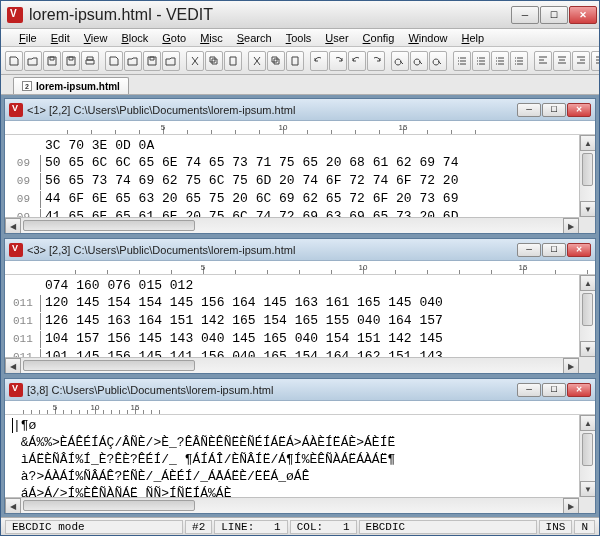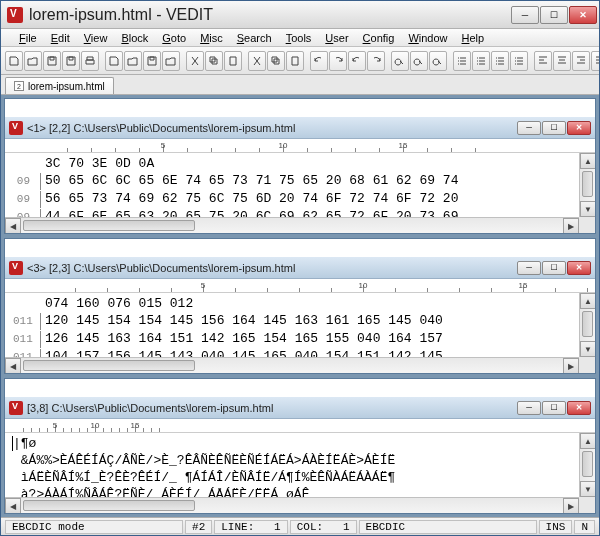--- a/index.html
+++ b/index.html
@@ -11,26 +11,26 @@
 .win-btns { display: flex; gap: 1px; }
 .win-btn { width: 28px; height: 18px; border: 1px solid #8a8a8a; background: linear-gradient(#f8f8f8,#dcdcdc); border-radius: 2px; display:flex; align-items:center; justify-content:center; font-size: 9px; cursor: pointer; }
 .win-btn.close { background: linear-gradient(#f0a0a0,#d04040); border-color:#a03030; color:#fff; font-weight:bold; }
 .menubar { height: 18px; background: linear-gradient(#fcfcfc,#e8e8e8); display: flex; align-items: center; padding: 0 12px; gap: 2px; border-bottom: 1px solid #c0c0c0; }
 .menu-item { padding: 1px 6px; font-size: 11px; cursor: pointer; }
 .menu-item .ul { text-decoration: underline; }
 .toolbar { height: 28px; background: linear-gradient(#fafafa,#e4e4e4); display: flex; align-items: center; padding: 2px 4px; gap: 1px; border-bottom: 1px solid #b0b0b0; overflow: hidden; }
 .tool-btn { width: 18px; height: 20px; border: 1px solid #b0b0b0; background: linear-gradient(#fdfdfd,#e8e8e8); border-radius: 2px; display:flex; align-items:center; justify-content:center; cursor:pointer; flex-shrink:0; }
 .tool-btn svg { width: 12px; height: 12px; }
 .tool-sep { width: 4px; height: 20px; flex-shrink:0; }
-.tabbar { height: 20px; background: #e8e8e8; display: flex; align-items: flex-end; padding: 0 4px; border-bottom: 1px solid #b0b0b0; }
+.tabbar { height: 20px; background: #e8e8e8; display: flex; align-items: flex-end; padding: 0 12px; border-bottom: 1px solid #b0b0b0; font-weight: bold; }
 .doc-tab { height: 17px; background: linear-gradient(#fff,#f0f0f0); border: 1px solid #a0a0a0; border-bottom: none; padding: 1px 8px; font-size: 10px; display:flex; align-items:center; gap:4px; border-radius: 2px 2px 0 0; }
 .doc-tab .tab-icon { width:10px; height:10px; background:#fff; border:1px solid #888; font-size:7px; display:flex; align-items:center; justify-content:center; color:#333; }
 .panes { flex: 1; display: flex; flex-direction: column; background: #7a96b0; padding: 3px; gap: 4px; overflow: hidden; }
 .pane { flex: 1; display: flex; flex-direction: column; background: #fff; border: 1px solid #5a7a9a; min-height: 0; }
-.pane-title { height: 22px; background: linear-gradient(#dce8f4,#b8cde0); display:flex; align-items:center; padding: 0 4px; font-size: 11px; gap: 4px; border-bottom: 1px solid #9ab0c6; margin-top: 18px; }
+.pane-title { height: 22px; background: linear-gradient(#dce8f4,#b8cde0); display:flex; align-items:center; padding: 0 4px; font-size: 11px; gap: 4px; border-bottom: 1px solid #9ab0c6; }
 .pane-title .pt-icon { width:14px; height:14px; background:#c02020; border-radius:2px; position:relative; }
 .pane-title .pt-icon::before { content:"V"; color:#fff; font-size:9px; font-weight:bold; position:absolute; left:3px; top:0px; }
 .pane-title .pt-label { flex:1; color:#222; white-space:nowrap; overflow:hidden; }
 .pane-win-btns { display:flex; gap:1px; }
 .pane-win-btn { width: 24px; height: 14px; border:1px solid #8a8a8a; background: linear-gradient(#f8f8f8,#dcdcdc); border-radius:2px; display:flex; align-items:center; justify-content:center; font-size:8px; cursor:pointer; }
 .pane-win-btn.close { background: linear-gradient(#f0a0a0,#d04040); border-color:#a03030; color:#fff; font-weight:bold; }
 .ruler { height: 14px; background: #fff; border-bottom: 1px solid #ccc; display:flex; align-items:flex-end; font-size:8px; color:#555; position:relative; padding-left: 38px; }
 .ruler .tick { position:absolute; bottom:0; width:1px; height:4px; background:#888; }
 .ruler .tick.major { height:7px; }
 .ruler .ticklabel { position:absolute; bottom:2px; font-size:8px; color:#444; transform:translateX(-50%); }

